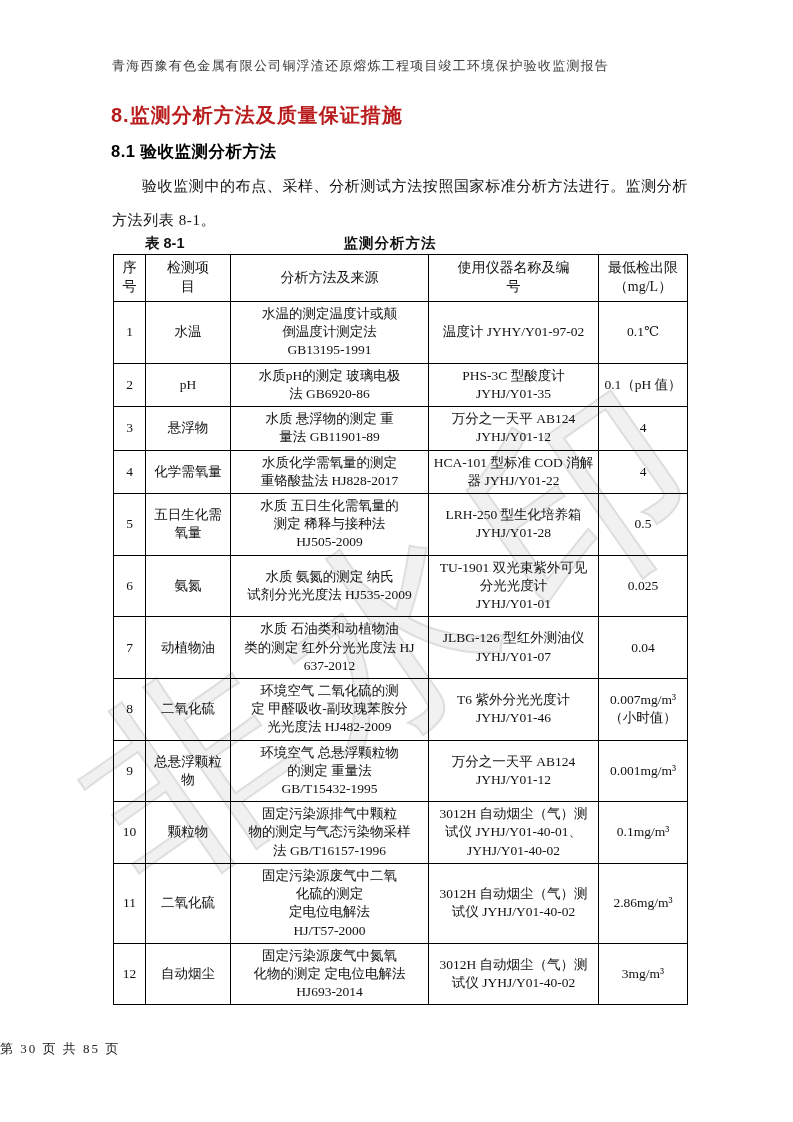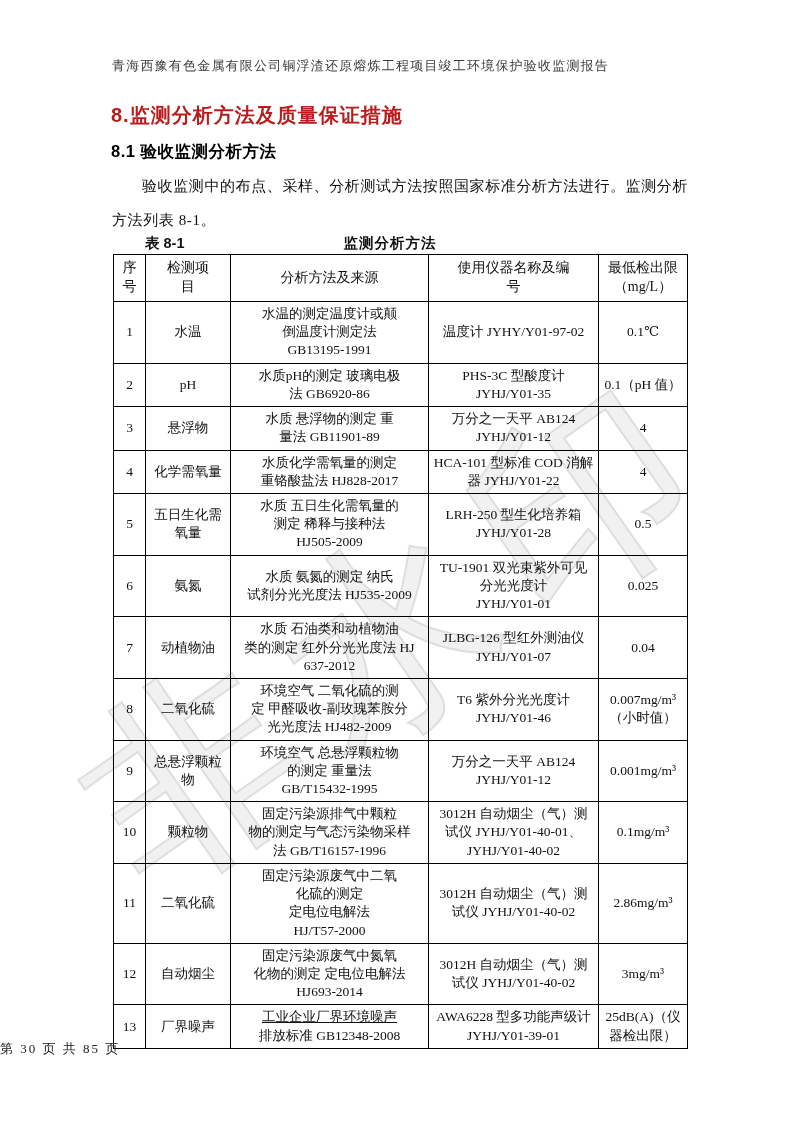--- a/index.html
+++ b/index.html
@@ -226,29 +226,19 @@
           <tr>
             <td>12</td>
             <td>自动烟尘</td>
             <td>固定污染源废气中氮氧
 化物的测定  定电位电解法
 HJ693-2014</td>
             <td>3012H 自动烟尘（气）测
 试仪 JYHJ/Y01-40-02</td>
             <td>3mg/m³</td>
           </tr>
-          <tr>
-            <td>13</td>
-            <td>厂界噪声</td>
-            <td><span class="uline">工业企业厂界环境噪声</span><span>
-排放标准 GB12348-2008</span></td>
-            <td>AWA6228 型多功能声级计
-JYHJ/Y01-39-01</td>
-            <td>25dB(A)（仪
-器检出限）</td>
-          </tr>
         </tbody>
     </table>
 
     <div class="doc-footer">第 30 页 共 85 页</div>
 
   </div>
 </div>
 
 </body></html>

